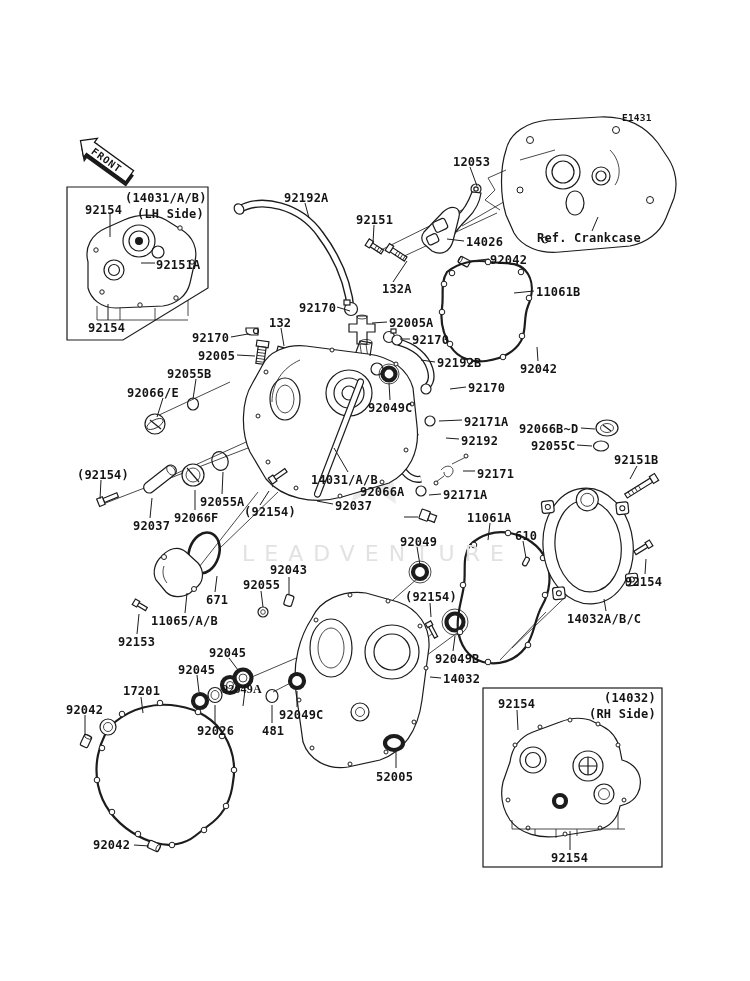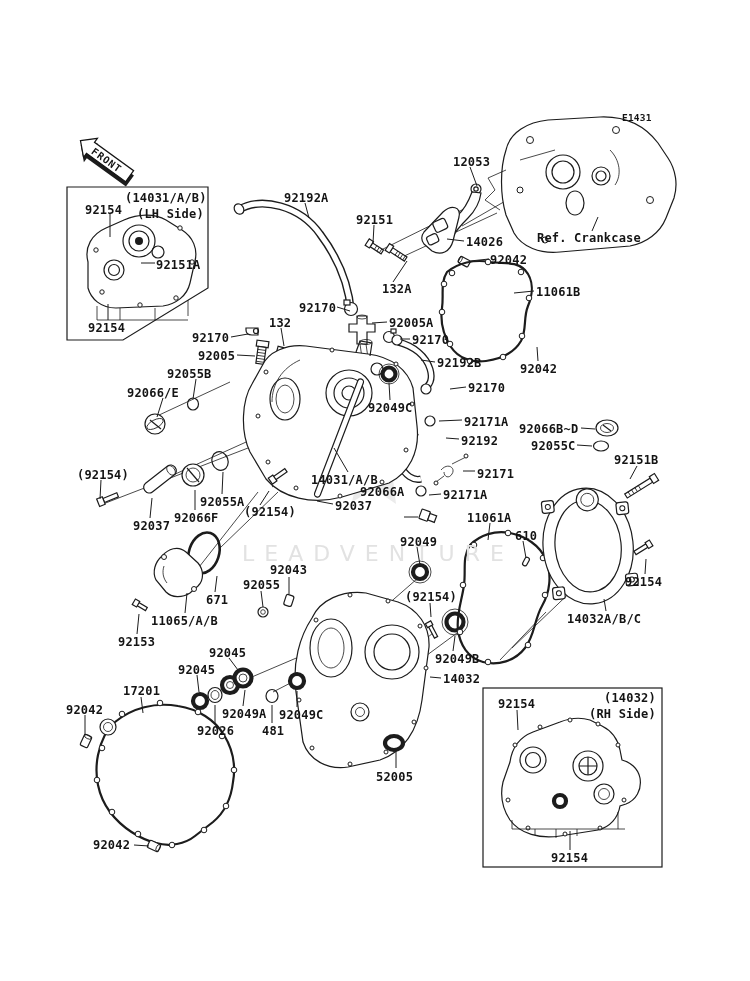--- a/index.html
+++ b/index.html
@@ -510,21 +510,21 @@
       <div class="part-label" style="left: 118px; top: 636px;">92153</div>
       <div class="part-label" style="left: 209px; top: 647px;">92045</div>
       <div class="part-label" style="left: 435px; top: 653px;">92049B</div>
       <div class="part-label" style="left: 178px; top: 664px;">92045</div>
       <div class="part-label" style="left: 443px; top: 673px;">14032</div>
       <div class="part-label" style="left: 123px; top: 685px;">17201</div>
       <div class="part-label" style="left: 604px; top: 692px;">(14032)</div>
       <div class="part-label" style="left: 498px; top: 698px;">92154</div>
       <div class="part-label" style="left: 66px; top: 704px;">92042</div>
       <div class="part-label" style="left: 589px; top: 708px;">(RH Side)</div>
-      <div class="part-label" style="left: 222px; top: 708px;">92049A</div>
+      <div class="part-label" style="left: 222px; top: 683px; font-family: Liberation Serif, serif;">92049A</div>
       <div class="part-label" style="left: 279px; top: 709px;">92049C</div>
       <div class="part-label" style="left: 197px; top: 725px;">92026</div>
       <div class="part-label" style="left: 262px; top: 725px;">481</div>
       <div class="part-label" style="left: 376px; top: 771px;">52005</div>
       <div class="part-label" style="left: 93px; top: 839px;">92042</div>
       <div class="part-label" style="left: 551px; top: 852px;">92154</div>
     </div>
 
 </div>
 

